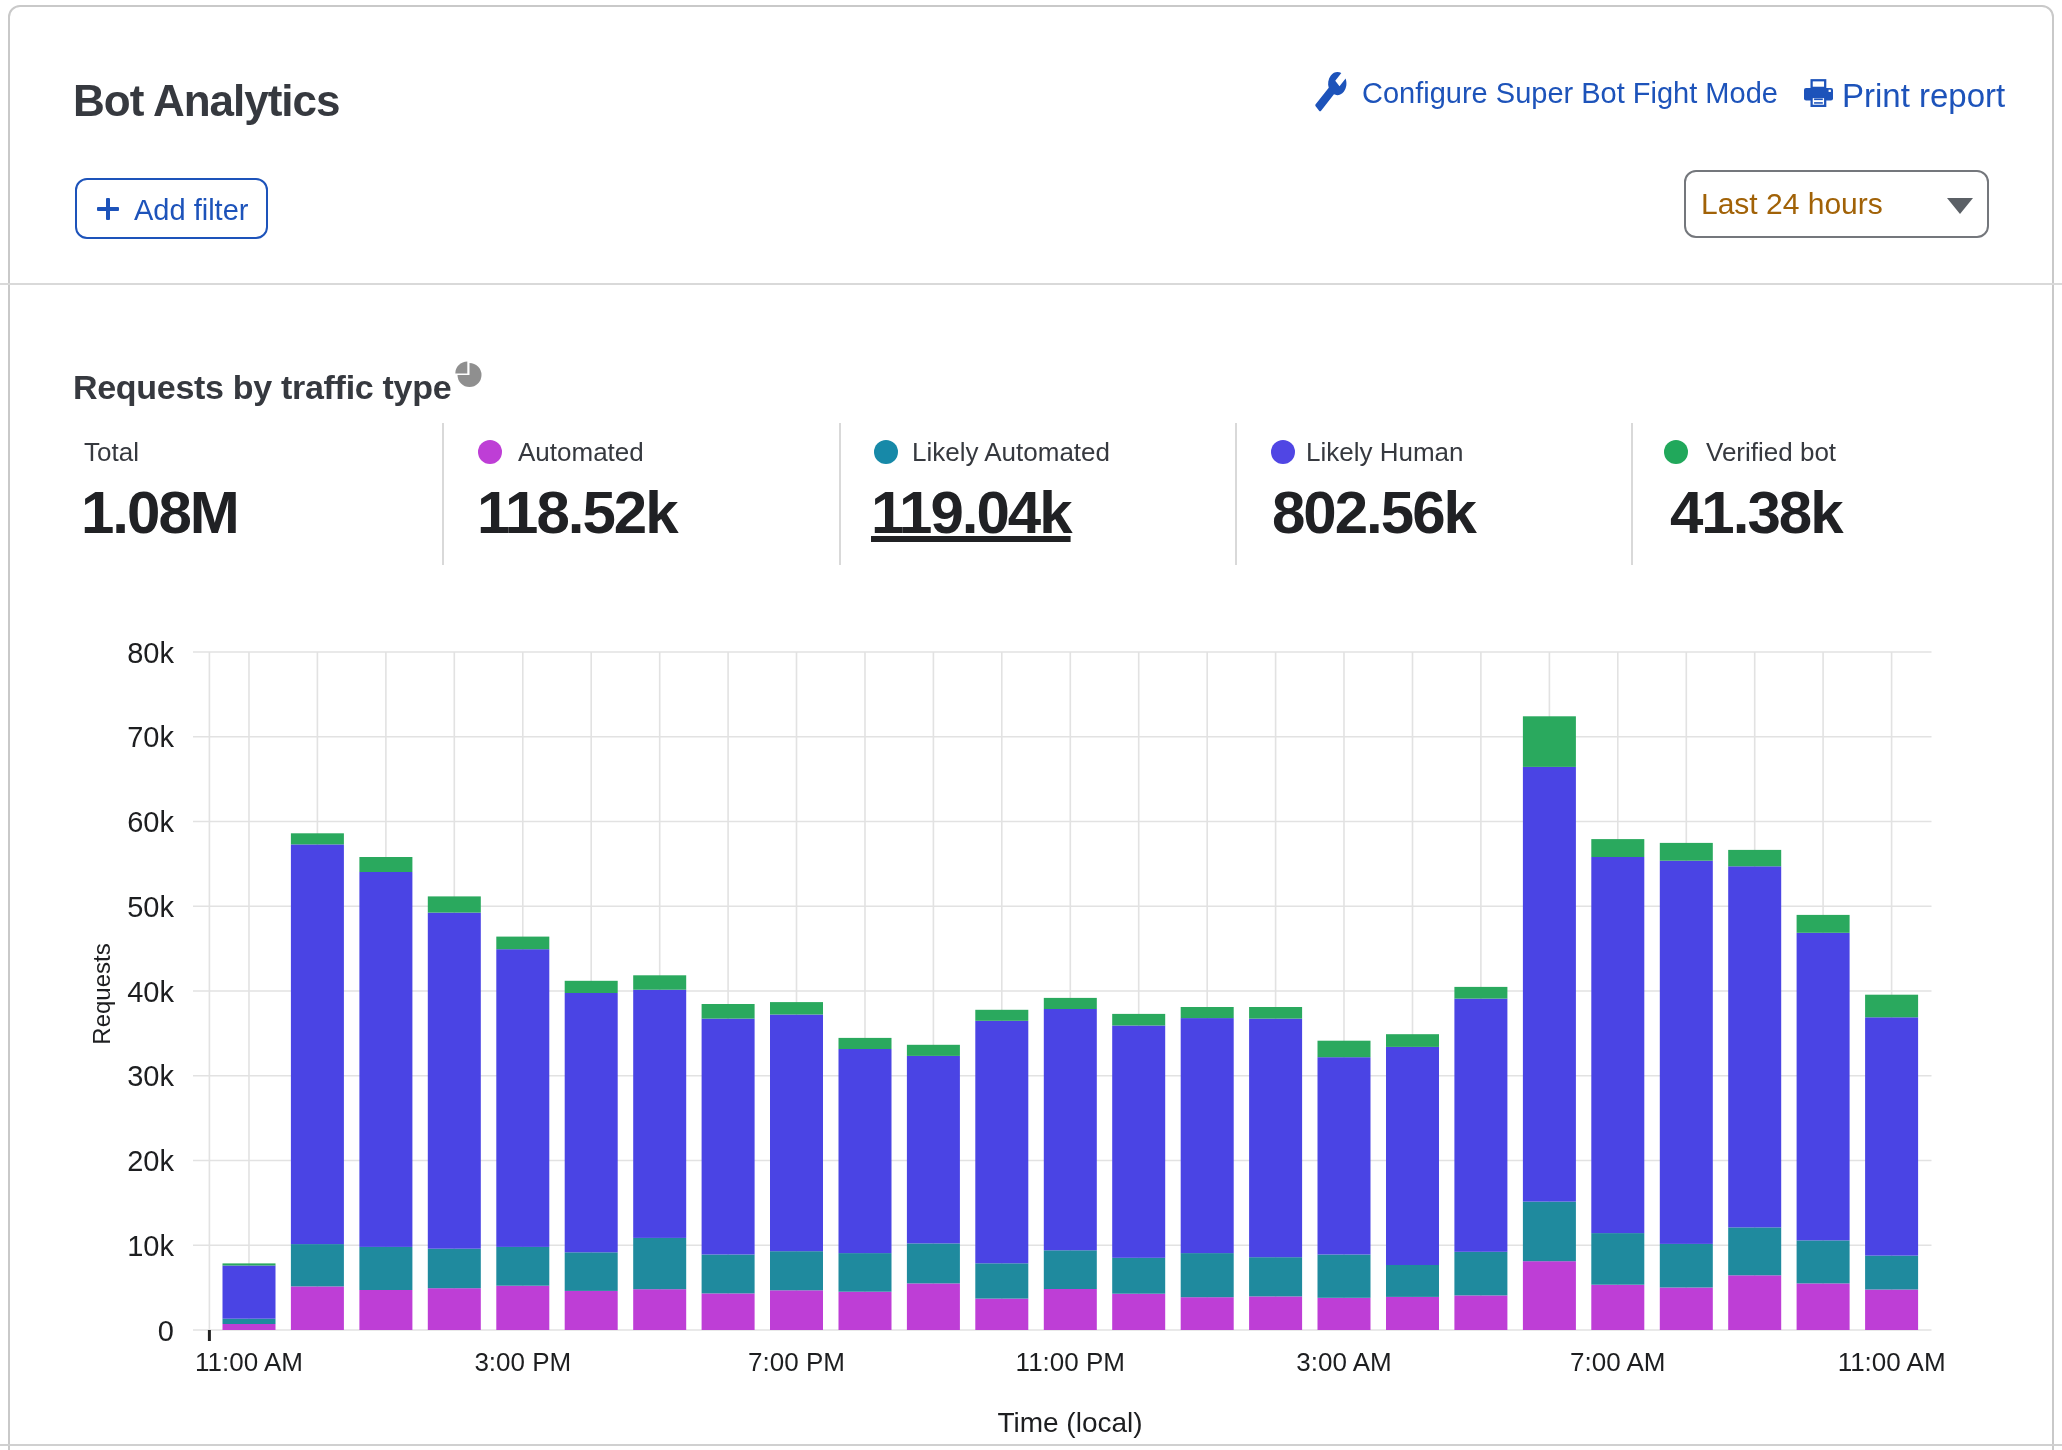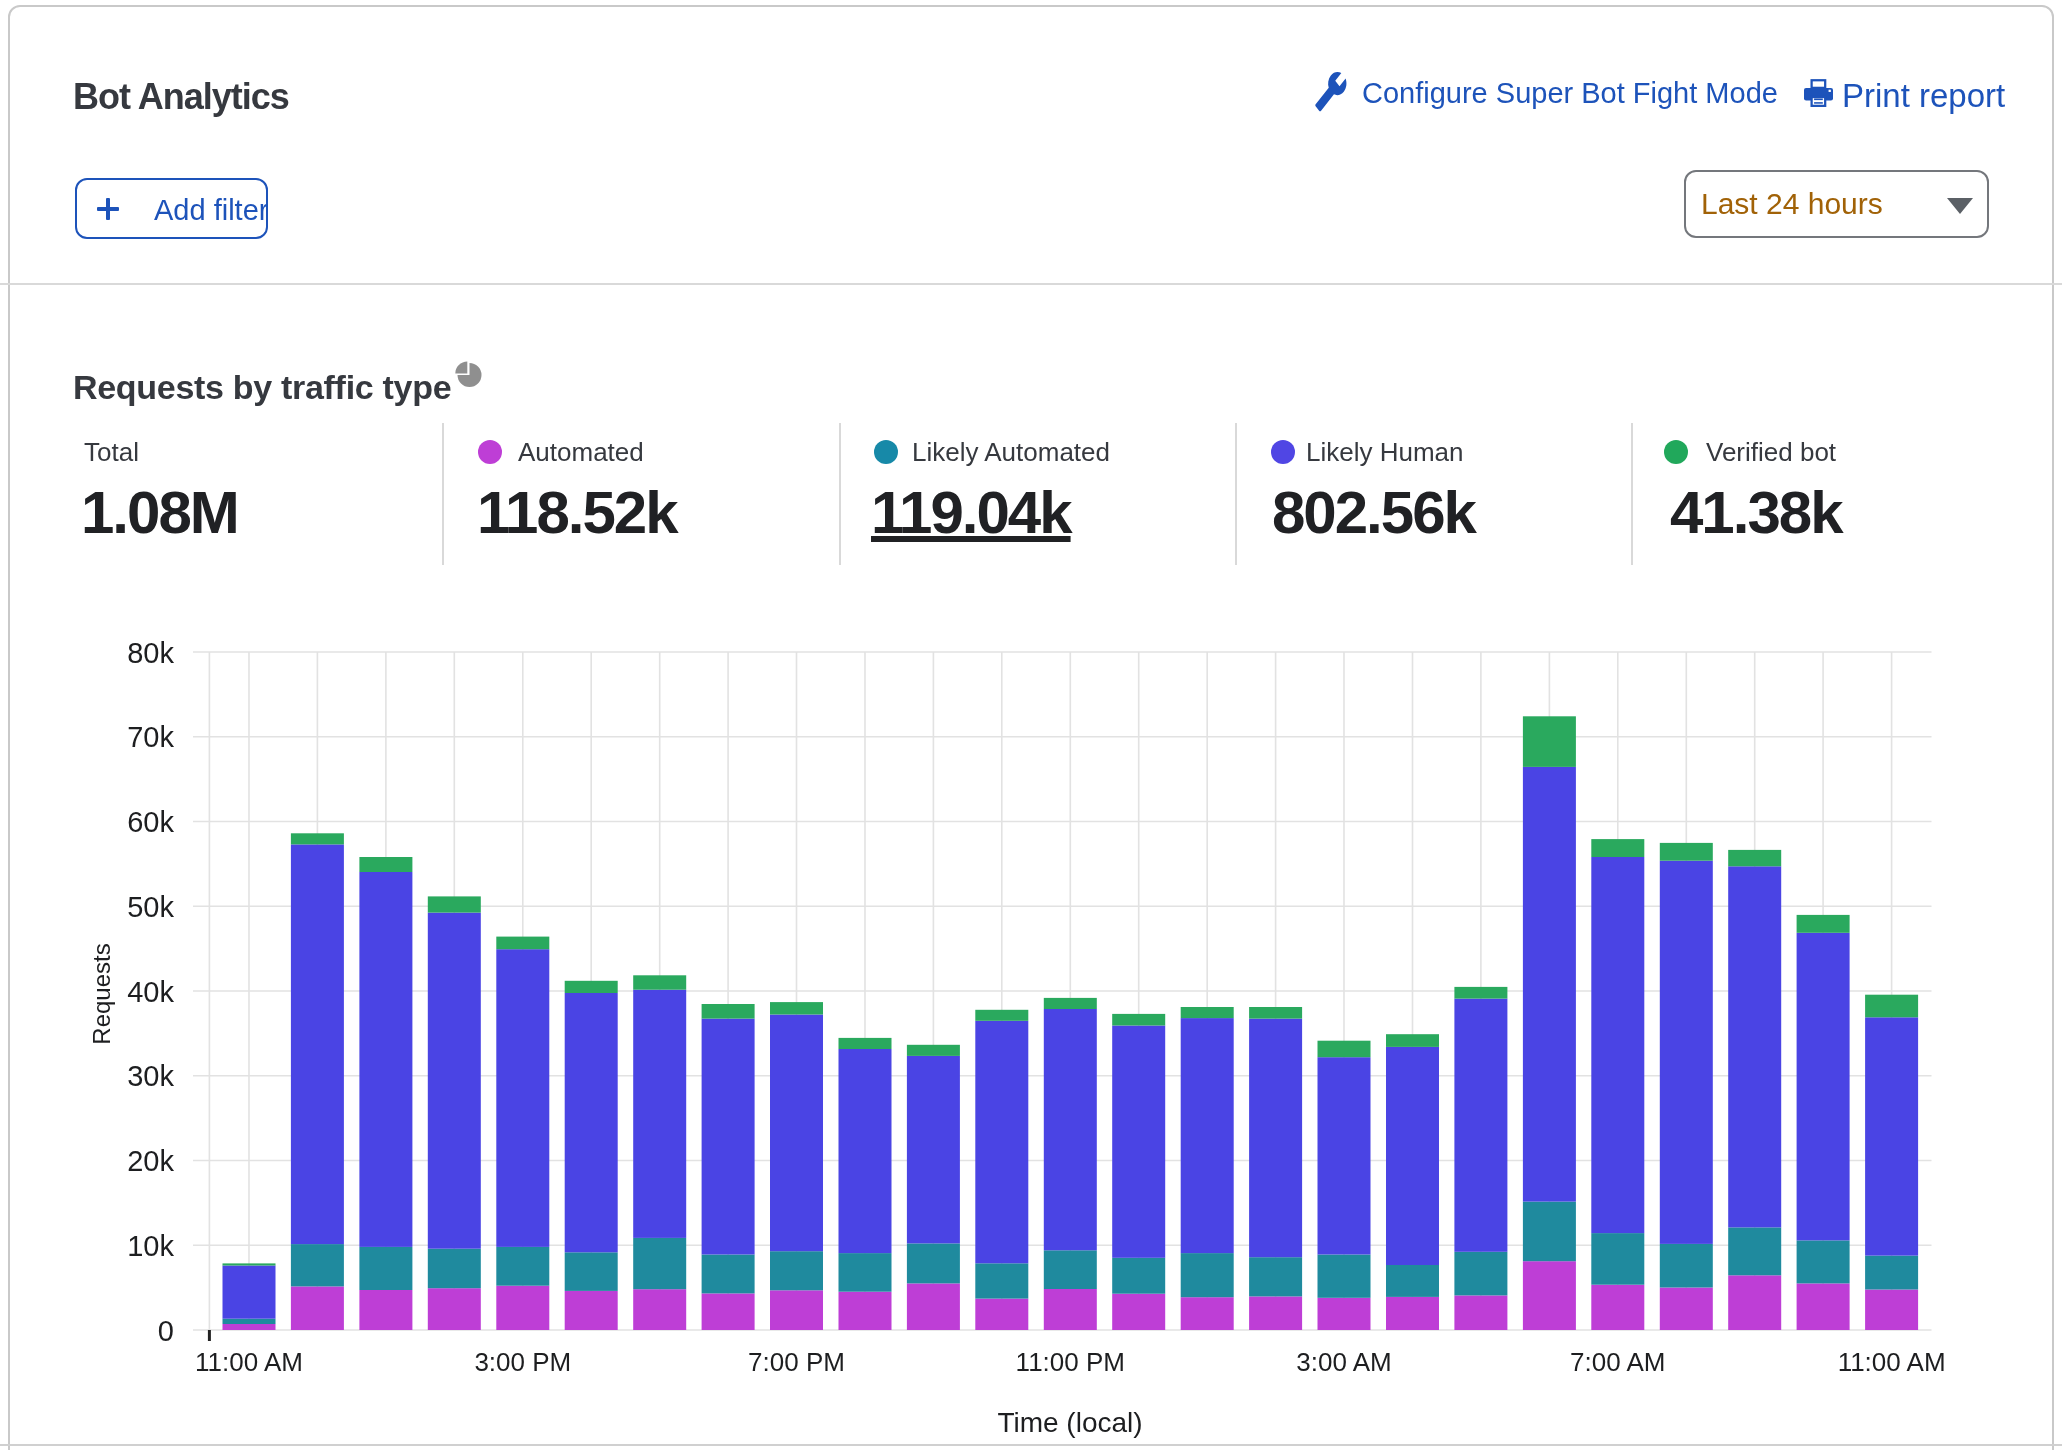--- a/index.html
+++ b/index.html
@@ -5,21 +5,21 @@
 html,body{width:2062px;height:1450px;background:#fff;font-family:"Liberation Sans",sans-serif;overflow:hidden;}
 .abs{position:absolute;}
 .blue{color:#1d53ba;}
 .val{font-size:60px;font-weight:bold;color:#202124;letter-spacing:-2px;top:478px;}
 .lbl{font-size:26px;color:#36393f;top:437px;}
 .dot{width:24px;height:24px;border-radius:50%;top:440px;}
 .sep{width:2px;height:142px;background:#d9d9d9;top:423px;}
 </style></head>
 <body>
 <div class="abs" style="left:8px;top:5px;width:2046px;height:1600px;border:2px solid #c9c9c9;border-radius:12px;background:#fff;"></div>
-<div class="abs" style="left:73px;top:76px;font-size:36px;font-weight:bold;color:#36393f;letter-spacing:-1px;">Bot Analytics</div>
+<div class="abs" style="left:73px;top:76px;font-size:44px;font-weight:bold;color:#36393f;letter-spacing:-1px;">Bot Analytics</div>
 
 <svg class="abs" style="left:1314px;top:70px;" width="34" height="43" viewBox="0 0 24 24" preserveAspectRatio="none">
     <g transform="translate(24,0) scale(-1,1)">
       <path fill="#1d53ba" d="M22.7 19l-9.1-9.1c.9-2.3.4-5-1.5-6.9-2-2-5-2.4-7.4-1.3L9 6l-3 3-4.3-4.3C.6 7.1 1 10.1 3 12.1c1.9 1.9 4.6 2.4 6.9 1.5l9.1 9.1c.4.4 1 .4 1.4 0l2.3-2.3c.5-.4.5-1.1 0-1.4z"></path>
     </g>
   </svg>
 <div class="abs blue" style="left:1354px;top:77px;font-size:29px;margin-left:8px;">Configure Super Bot Fight Mode</div>
 <svg class="abs" style="left:1804px;top:79px;" width="29" height="28" viewBox="0 0 28.2 27.2">
     <g fill="#1d53ba">
       <rect x="6.3" y="0.1" width="15.4" height="9.6"></rect>
@@ -34,21 +34,21 @@
     <g fill="#1d53ba">
       <rect x="9.8" y="18.9" width="8.5" height="1.6"></rect>
       <rect x="9.8" y="22.5" width="8.5" height="1.5"></rect>
     </g>
   </svg>
 <div class="abs blue" style="left:1842px;top:77px;font-size:33px;">Print report</div>
 
 <div class="abs" style="left:75px;top:178px;width:193px;height:61px;border:2px solid #1d53ba;border-radius:12px;"></div>
 <div class="abs" style="left:97px;top:207px;width:22px;height:4px;background:#1d53ba;border-radius:1px;"></div>
 <div class="abs" style="left:106px;top:198px;width:4px;height:22px;background:#1d53ba;border-radius:1px;"></div>
-<div class="abs blue" style="left:134px;top:194px;font-size:29px;margin-left:20px;">Add filter</div>
+<div class="abs blue" style="left:134px;top:194px;font-size:29px;">Add filter</div>
 
 <div class="abs" style="left:1684px;top:170px;width:305px;height:68px;border:2px solid #74777c;border-radius:12px;"></div>
 <div class="abs" style="left:1701px;top:187px;font-size:30px;color:#a16207;">Last 24 hours</div>
 <div class="abs" style="left:1947px;top:198px;width:0;height:0;border-left:13.5px solid transparent;border-right:13.5px solid transparent;border-top:16px solid #5b6066;"></div>
 
 <div class="abs" style="left:0;top:283px;width:2062px;height:2px;background:#d9d9d9;"></div>
 
 <div class="abs" style="left:73px;top:368px;font-size:34px;font-weight:bold;color:#36393f;letter-spacing:-0.3px;">Requests by traffic type</div>
 <svg class="abs" style="left:454px;top:360px;" width="28" height="28" viewBox="0 0 28 28">
     <path fill="#8f8f8f" d="M15.5 3 A12 12 0 1 1 3.5 15 L15.5 15 Z"></path>

